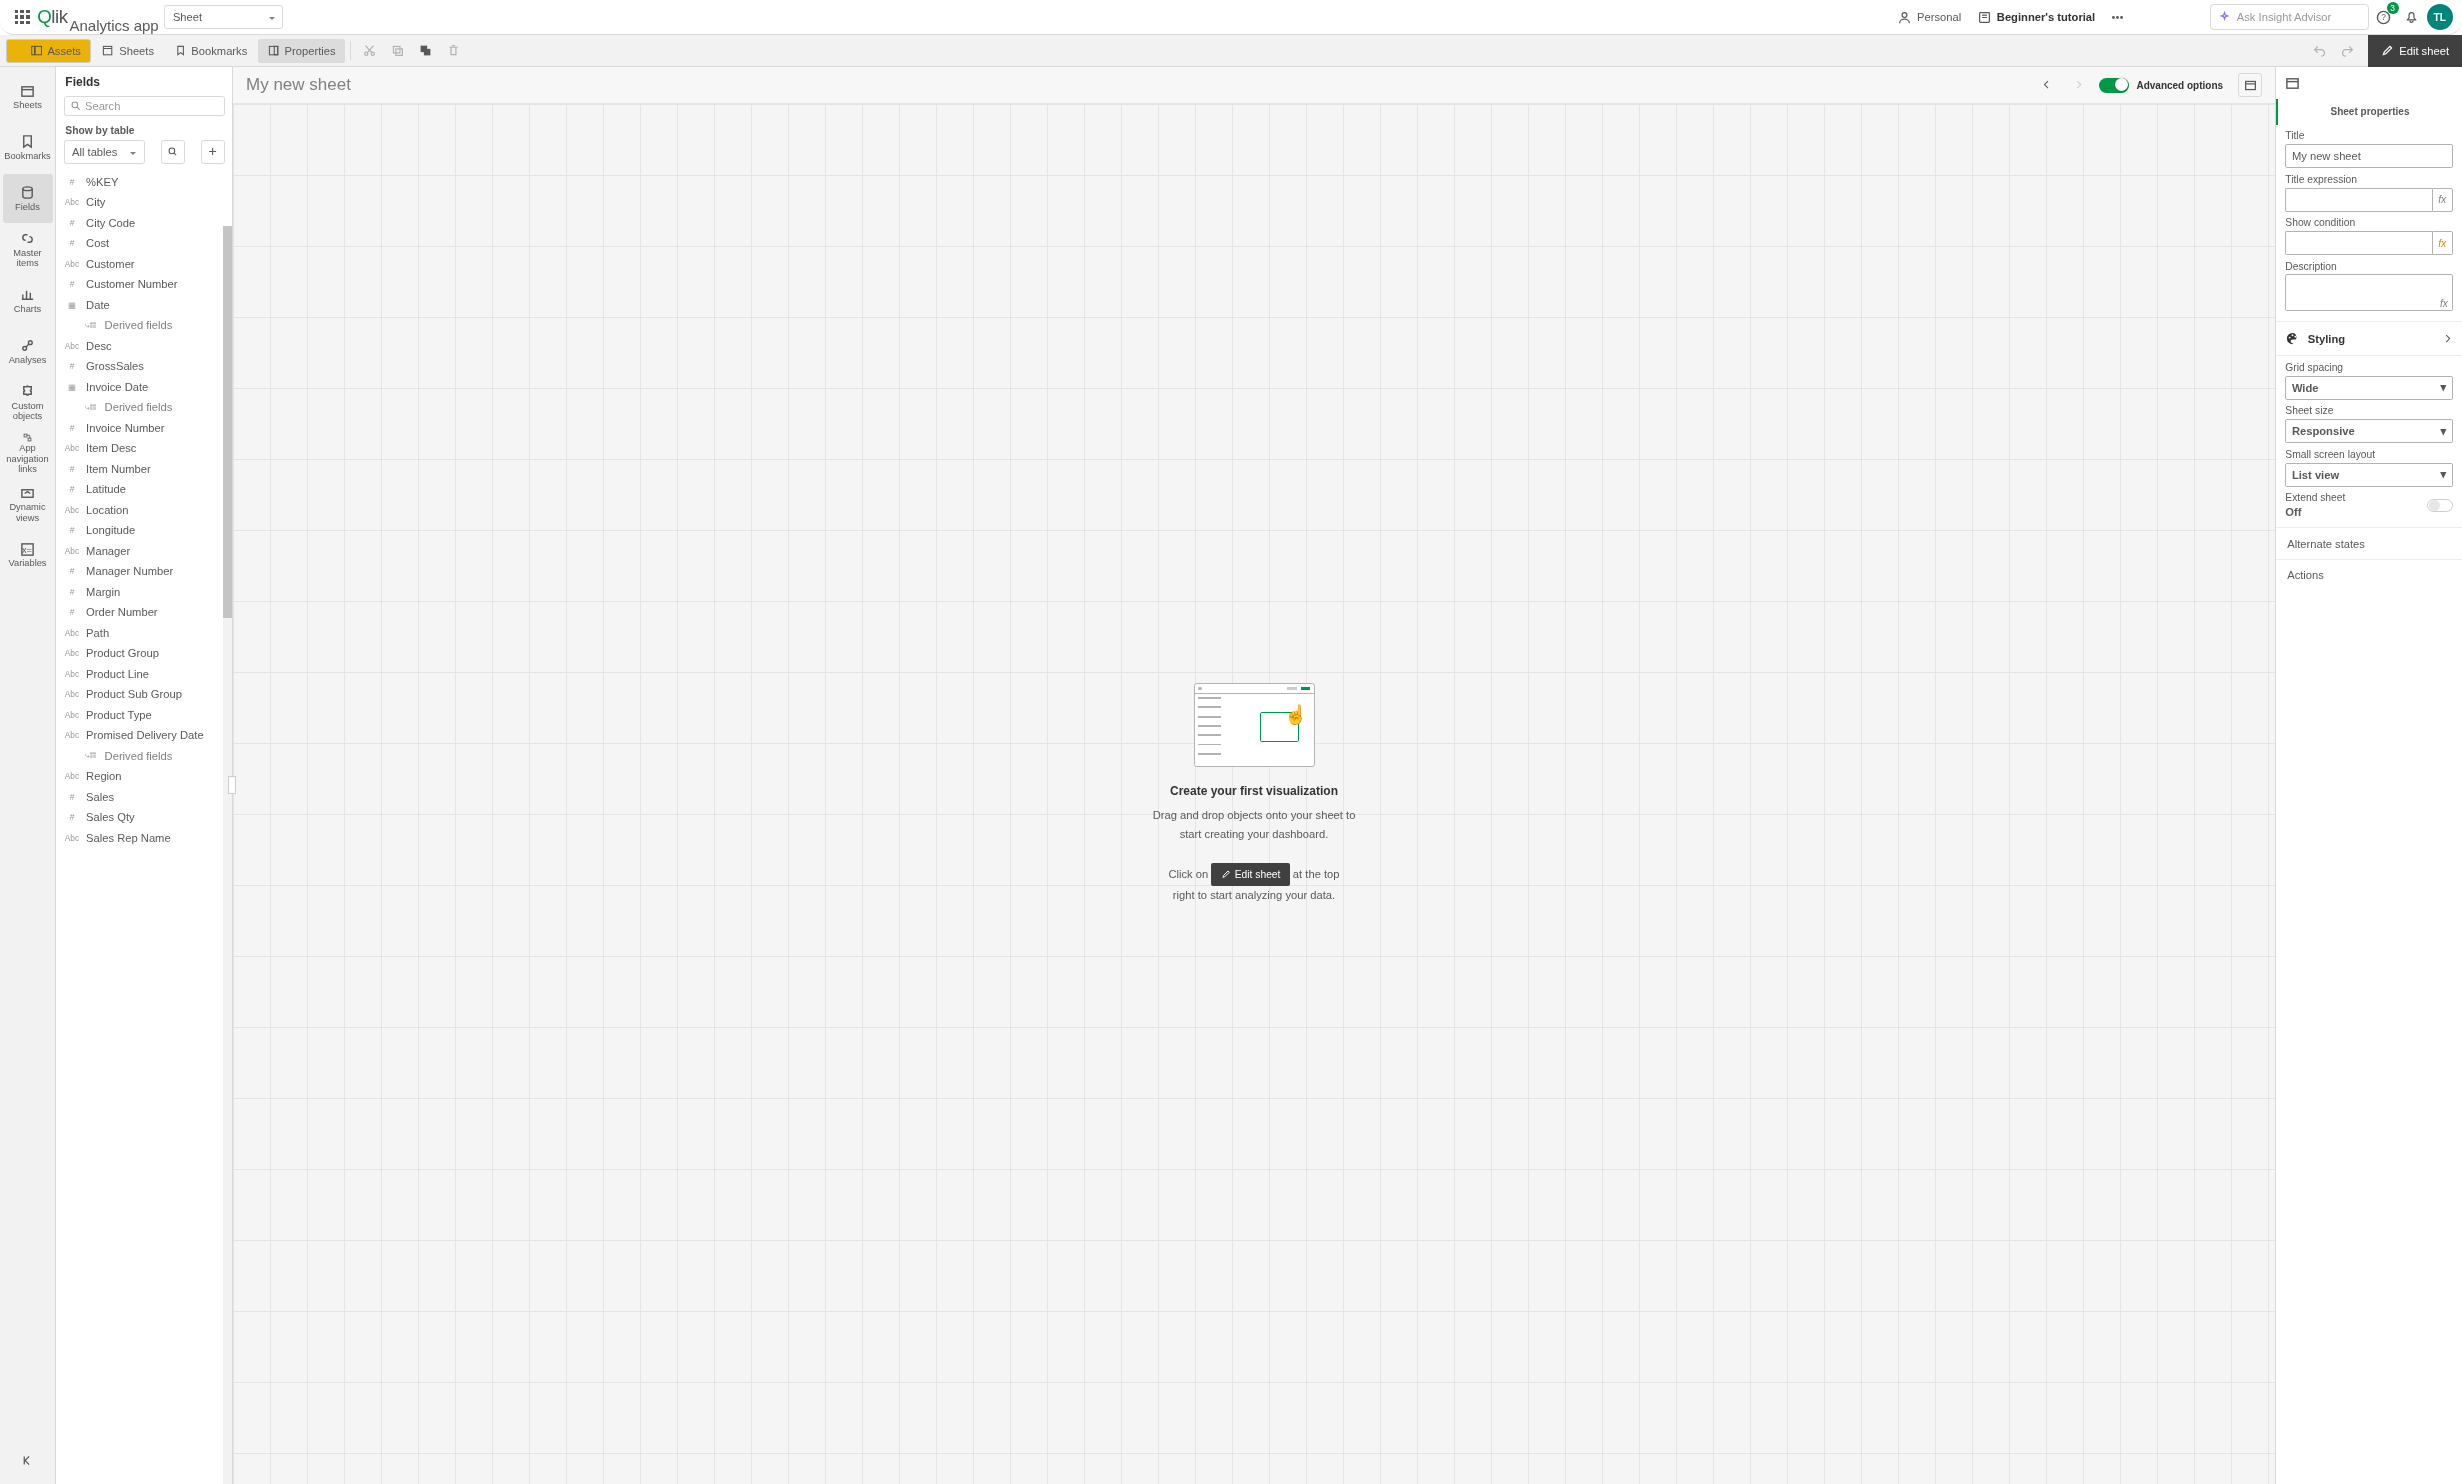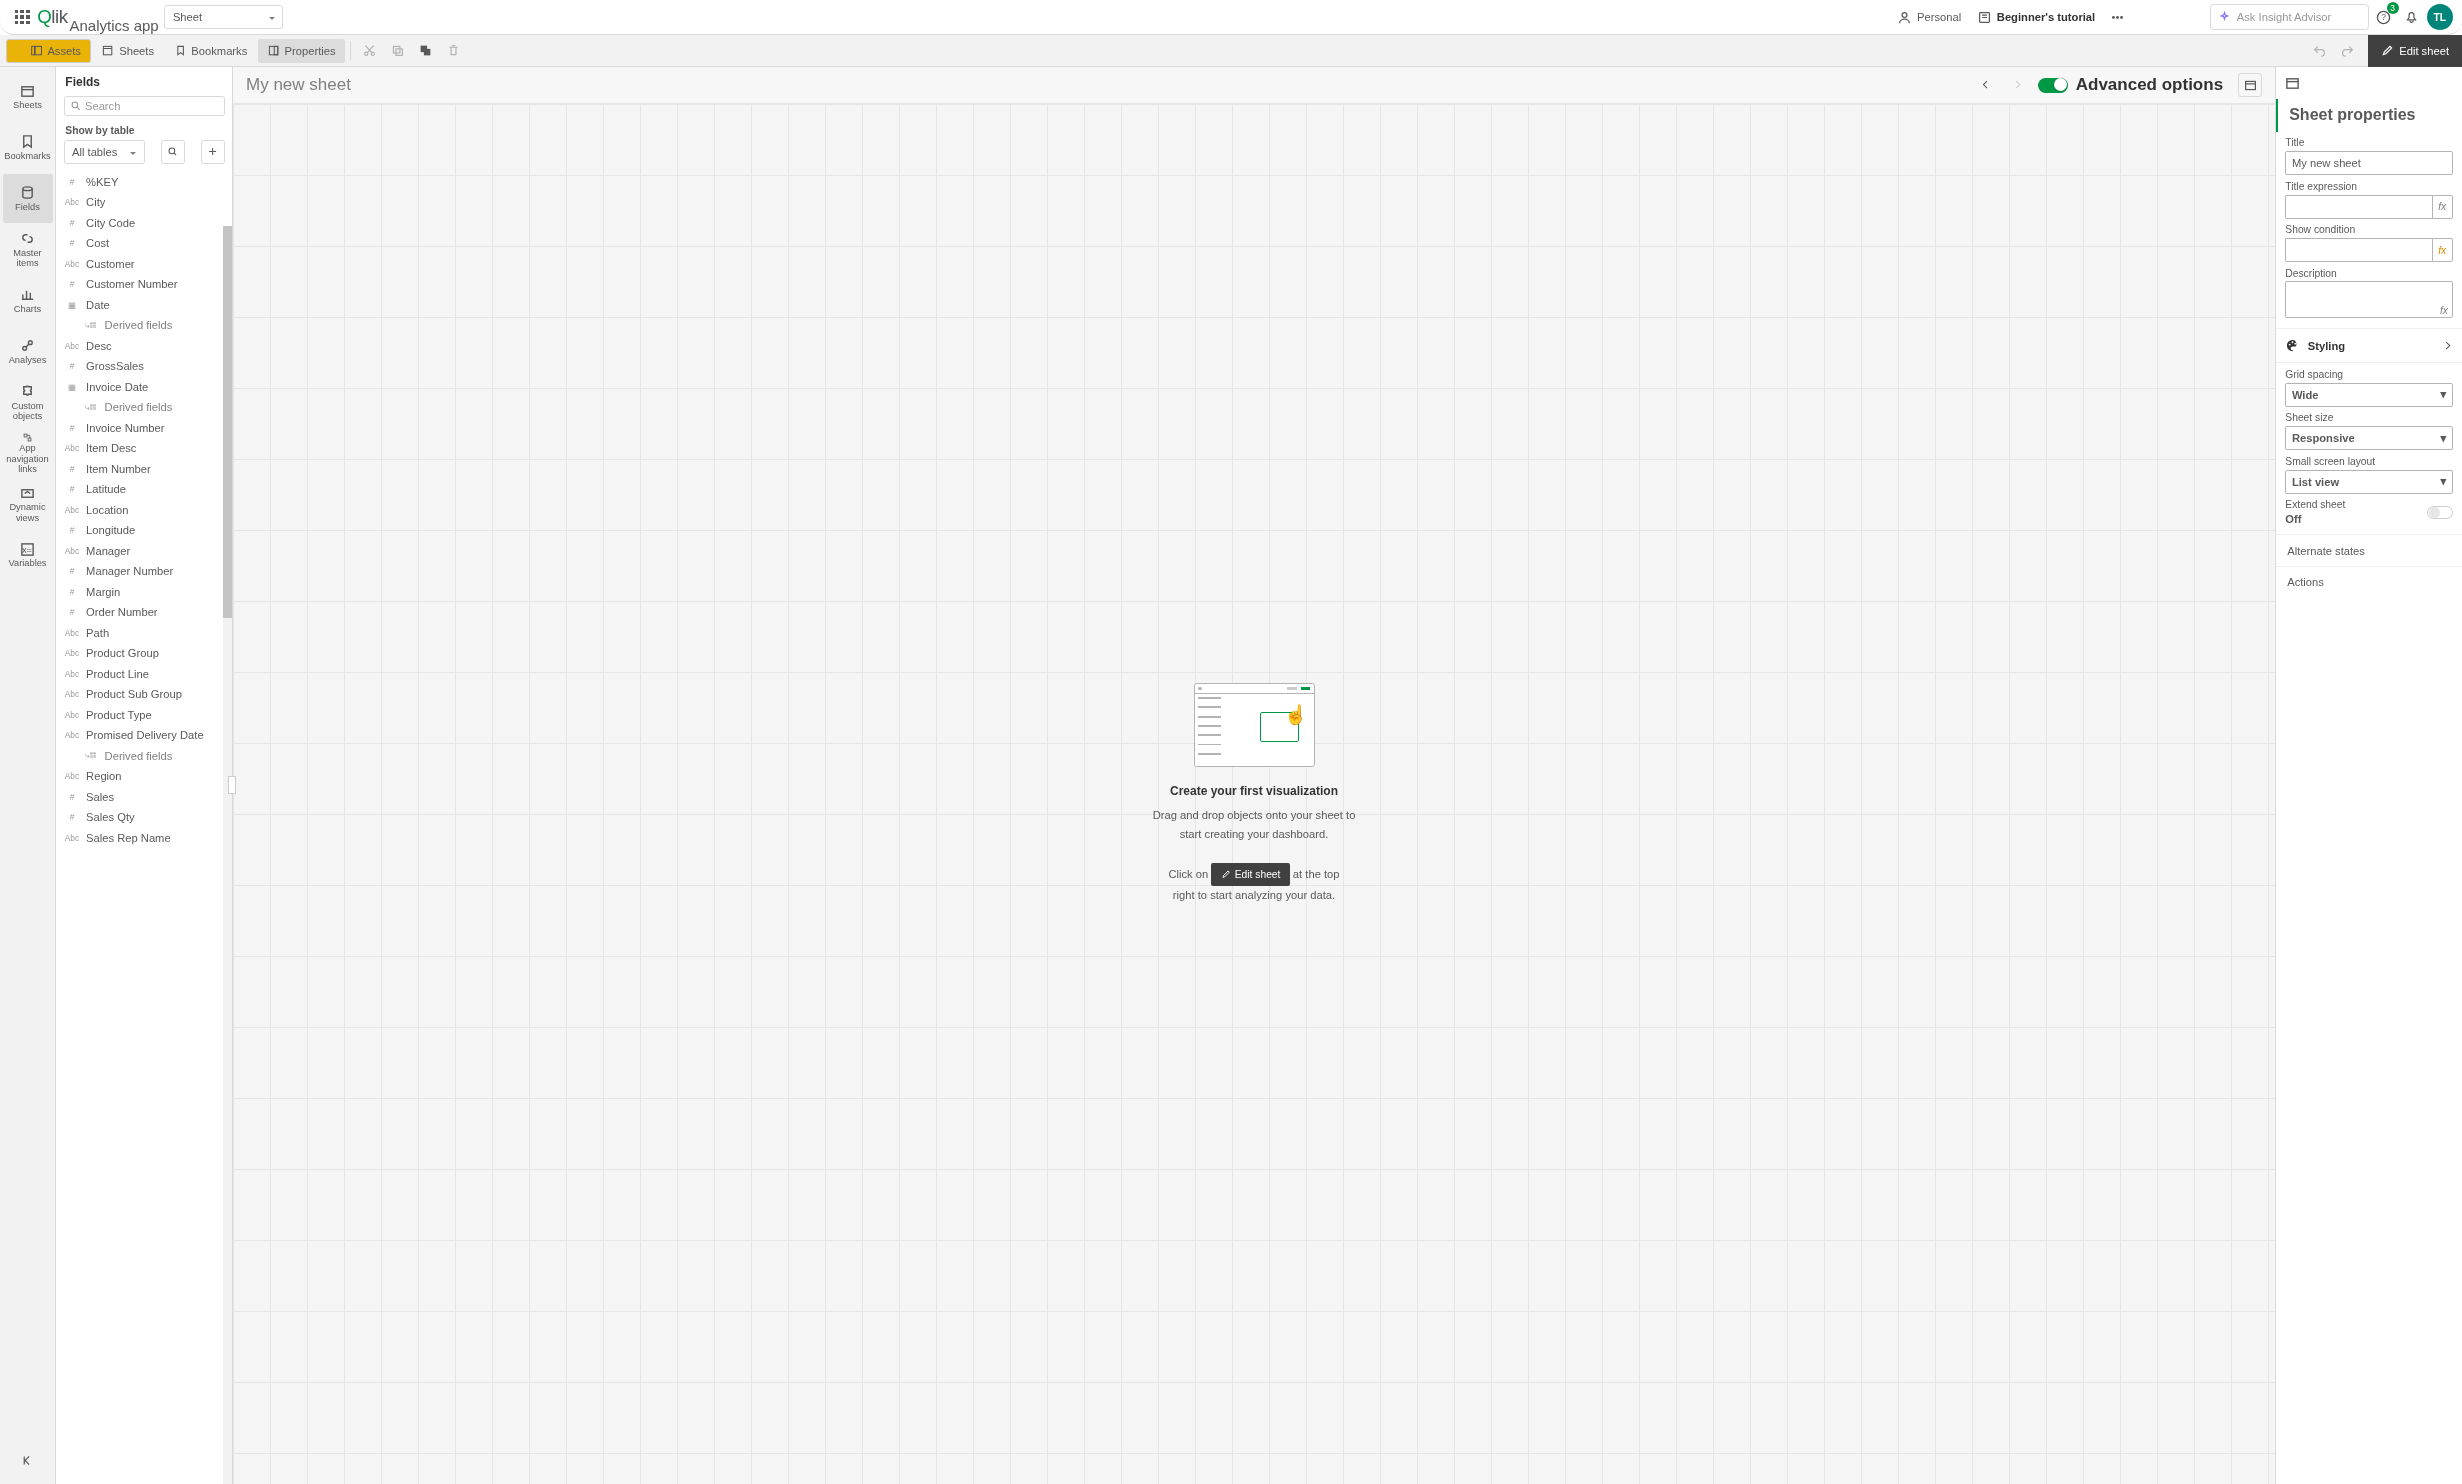--- a/index.html
+++ b/index.html
@@ -68,21 +68,21 @@
 
   
   .canvas-wrap { flex:1; display:flex; flex-direction:column; min-width:0; }
   .canvas-header { height:37px; display:flex; align-items:center; padding:0 13px; gap:9.3px; border-bottom:0.9px solid #e6e6e6; background:#f7f7f7;}
   .canvas-title { font-size:17px; color:#808080; font-weight:400; flex:1; }
   .nav-arrow { width:22.4px; height:22.4px; display:flex; align-items:center; justify-content:center; color:#595959; }
   .nav-arrow.disabled { color:#ccc; }
   .adv-toggle { display:flex; align-items:center; gap:7.5px; }
   .switch { width:30px; height:15px; background:var(--green); border-radius:7.5px; position:relative; }
   .switch::after { content:""; position:absolute; right:0.9px; top:0.9px; width:13px; height:13px; background:#fff; border-radius:50%; box-shadow:0 0 1.9px rgba(0,0,0,.3); }
-  .adv-label { font-size:17px; font-weight:600; color:#333; }
+  .adv-label { font-size:10px; font-weight:600; color:#333; }
   .grid-icon-box { width:24px; height:24px; border:0.9px solid var(--border-color); border-radius:2.8px; display:flex; align-items:center; justify-content:center; margin-left:5.6px; }
 
   .canvas { flex:1; position:relative; background:#f5f5f5;
     background-image:
       linear-gradient(#e5e5e5 0.9px, transparent 0.9px),
       linear-gradient(90deg,#e5e5e5 0.9px, transparent 0.9px);
     background-size:37px 71px;
     display:flex; align-items:center; justify-content:center;
   }
   .placeholder { text-align:center; color:#595959; max-width:298px; }
@@ -94,21 +94,21 @@
   .ph-badge2 { position:absolute; top:2.8px; right:3.7px; width:9.3px; height:3.7px; background:var(--green);}
   .ph-box { position:absolute; right:15px; top:28px; width:39px; height:30px; border:1.9px solid var(--green); border-radius:1.9px;}
   .ph-hand { position:absolute; right:5.6px; top:20.5px; font-size:18.7px; color:#808080;}
   .ph-title { font-size:12px; font-weight:600; color:#333; margin-bottom:8px; }
   .ph-text { font-size:11.2px; line-height:1.7; }
   .mini-edit-chip { display:inline-flex; align-items:center; gap:3.7px; background:var(--dark-btn); color:#fff; padding:2.8px 9.3px; border-radius:1.9px; font-size:10.3px; vertical-align:middle;}
 
   
   .props { width:187px; border-left:0.9px solid var(--border-color); display:flex; flex-direction:column; background:#fff; overflow-y:auto; }
   .props-topicon { padding:9.3px 9.3px 5.6px; }
-  .props-section-header { padding:7.5px 11.2px; font-size:16px; font-weight:600; color:#595959; border-left:2.8px solid var(--green); }
+  .props-section-header { padding:7.5px 11.2px; font-size:10px; font-weight:600; color:#595959; border-left:2.8px solid var(--green);text-align:center; }
   .p-group { padding:5.6px 9.3px 0; }
   .p-label { font-size:10.3px; color:#595959; margin-bottom:2.8px; }
   .p-input { border:0.9px solid #b3b3b3; border-radius:1.9px; height:24px; width:100%; padding:0 5.6px; font-size:11.2px; color:#595959; display:flex; align-items:center; }
   .p-input-row { display:flex; gap:0; }
   .p-input-row .p-input { border-top-right-radius:0; border-bottom-right-radius:0; border-right:none; }
   .p-fx { width:24px; height:24px; border:0.9px solid #b3b3b3; border-left:0.9px solid #b3b3b3; border-radius:0 1.9px 1.9px 0; display:flex; align-items:center; justify-content:center; font-style:italic; font-size:10.3px; color:#808080; }
   .p-fx.accent { color:#d98b00; }
   .p-textarea { border:0.9px solid #b3b3b3; border-radius:1.9px; height:37px; width:100%; position:relative; }
   .p-textarea .p-fx { position:absolute; bottom:1.9px; right:3.7px; border:none; width:auto; height:auto; }
   .p-thumb { border:1.9px solid var(--green); border-radius:1.9px; height:103px; display:flex; align-items:center; justify-content:center; margin-top:2.8px; }

